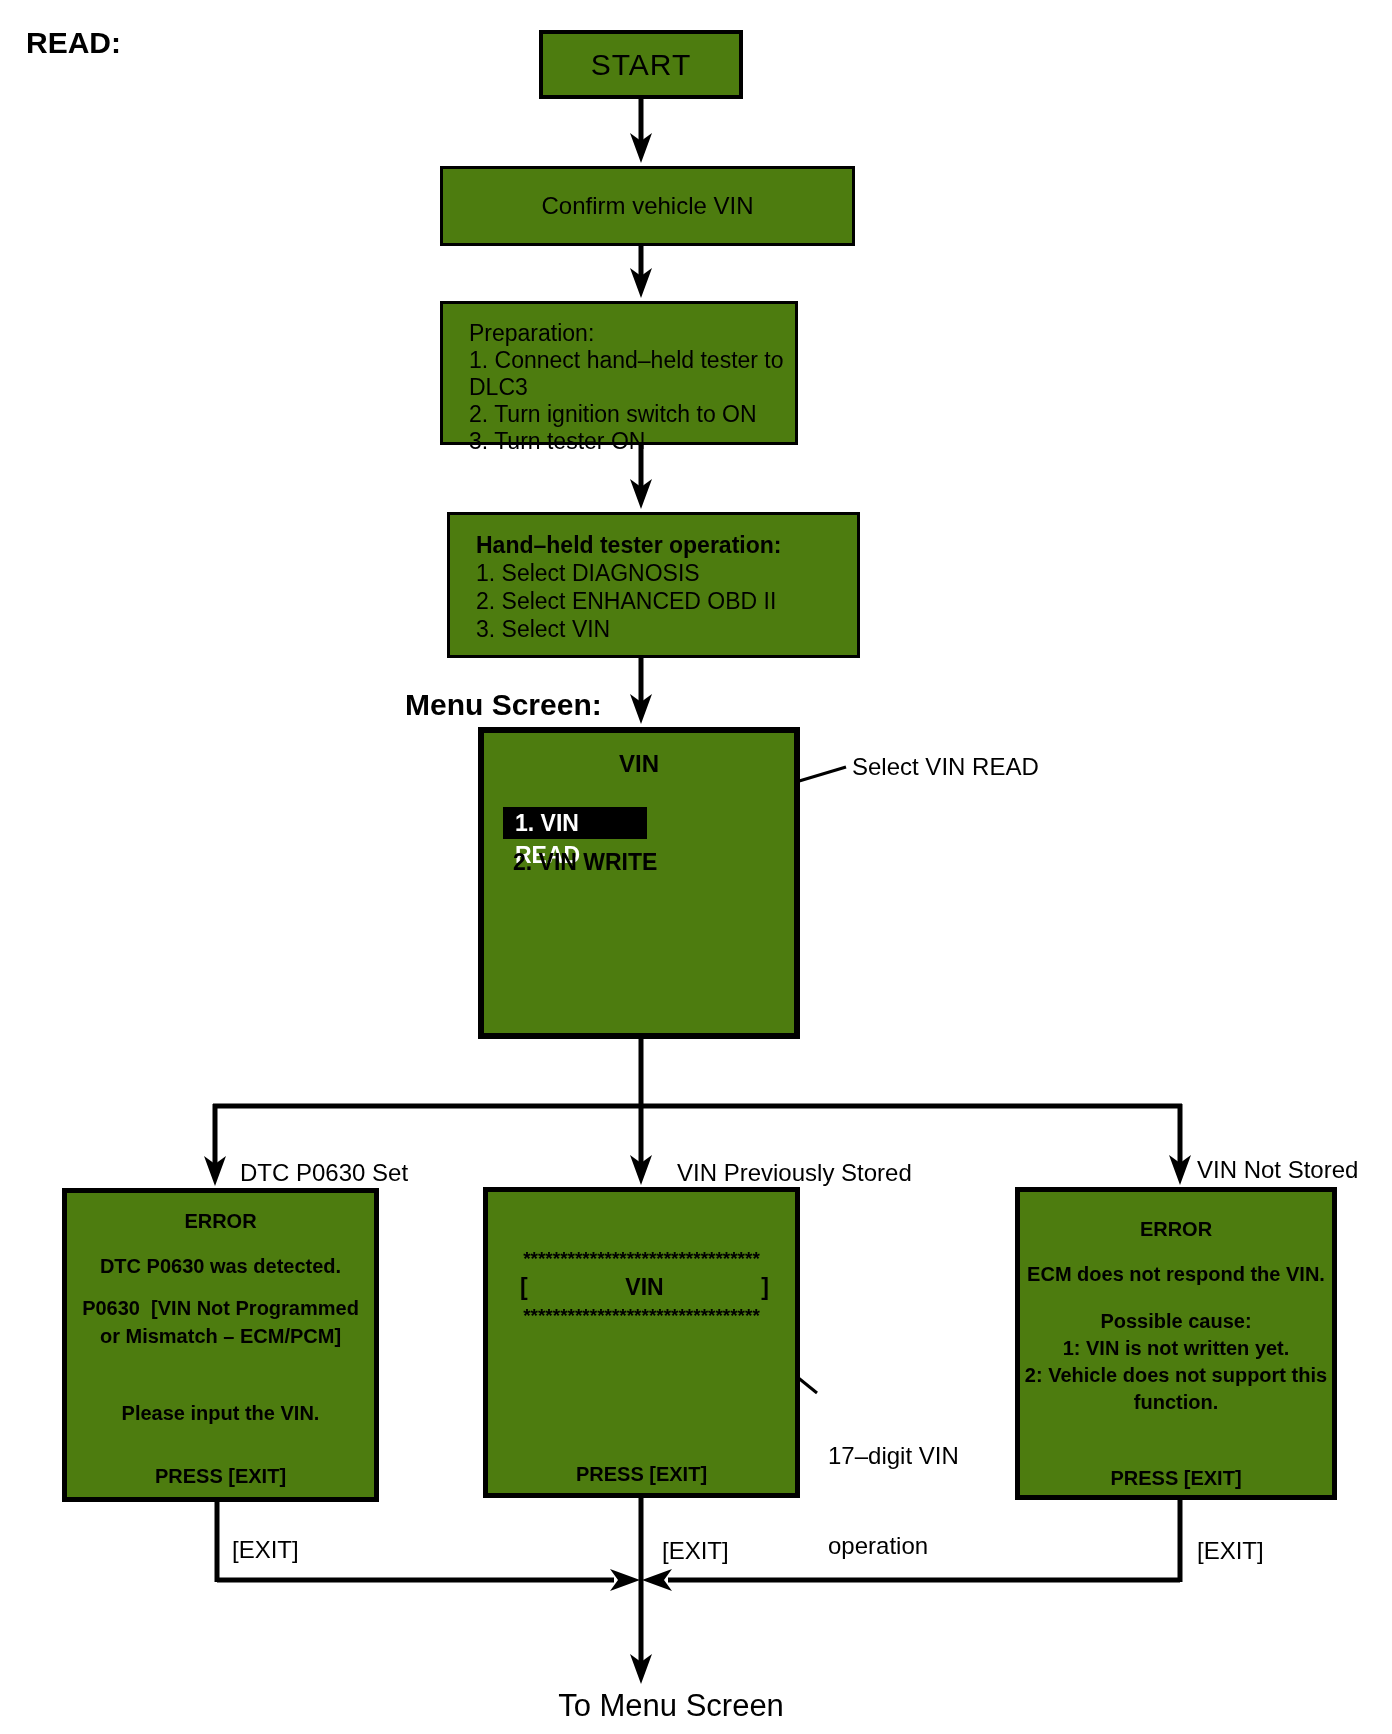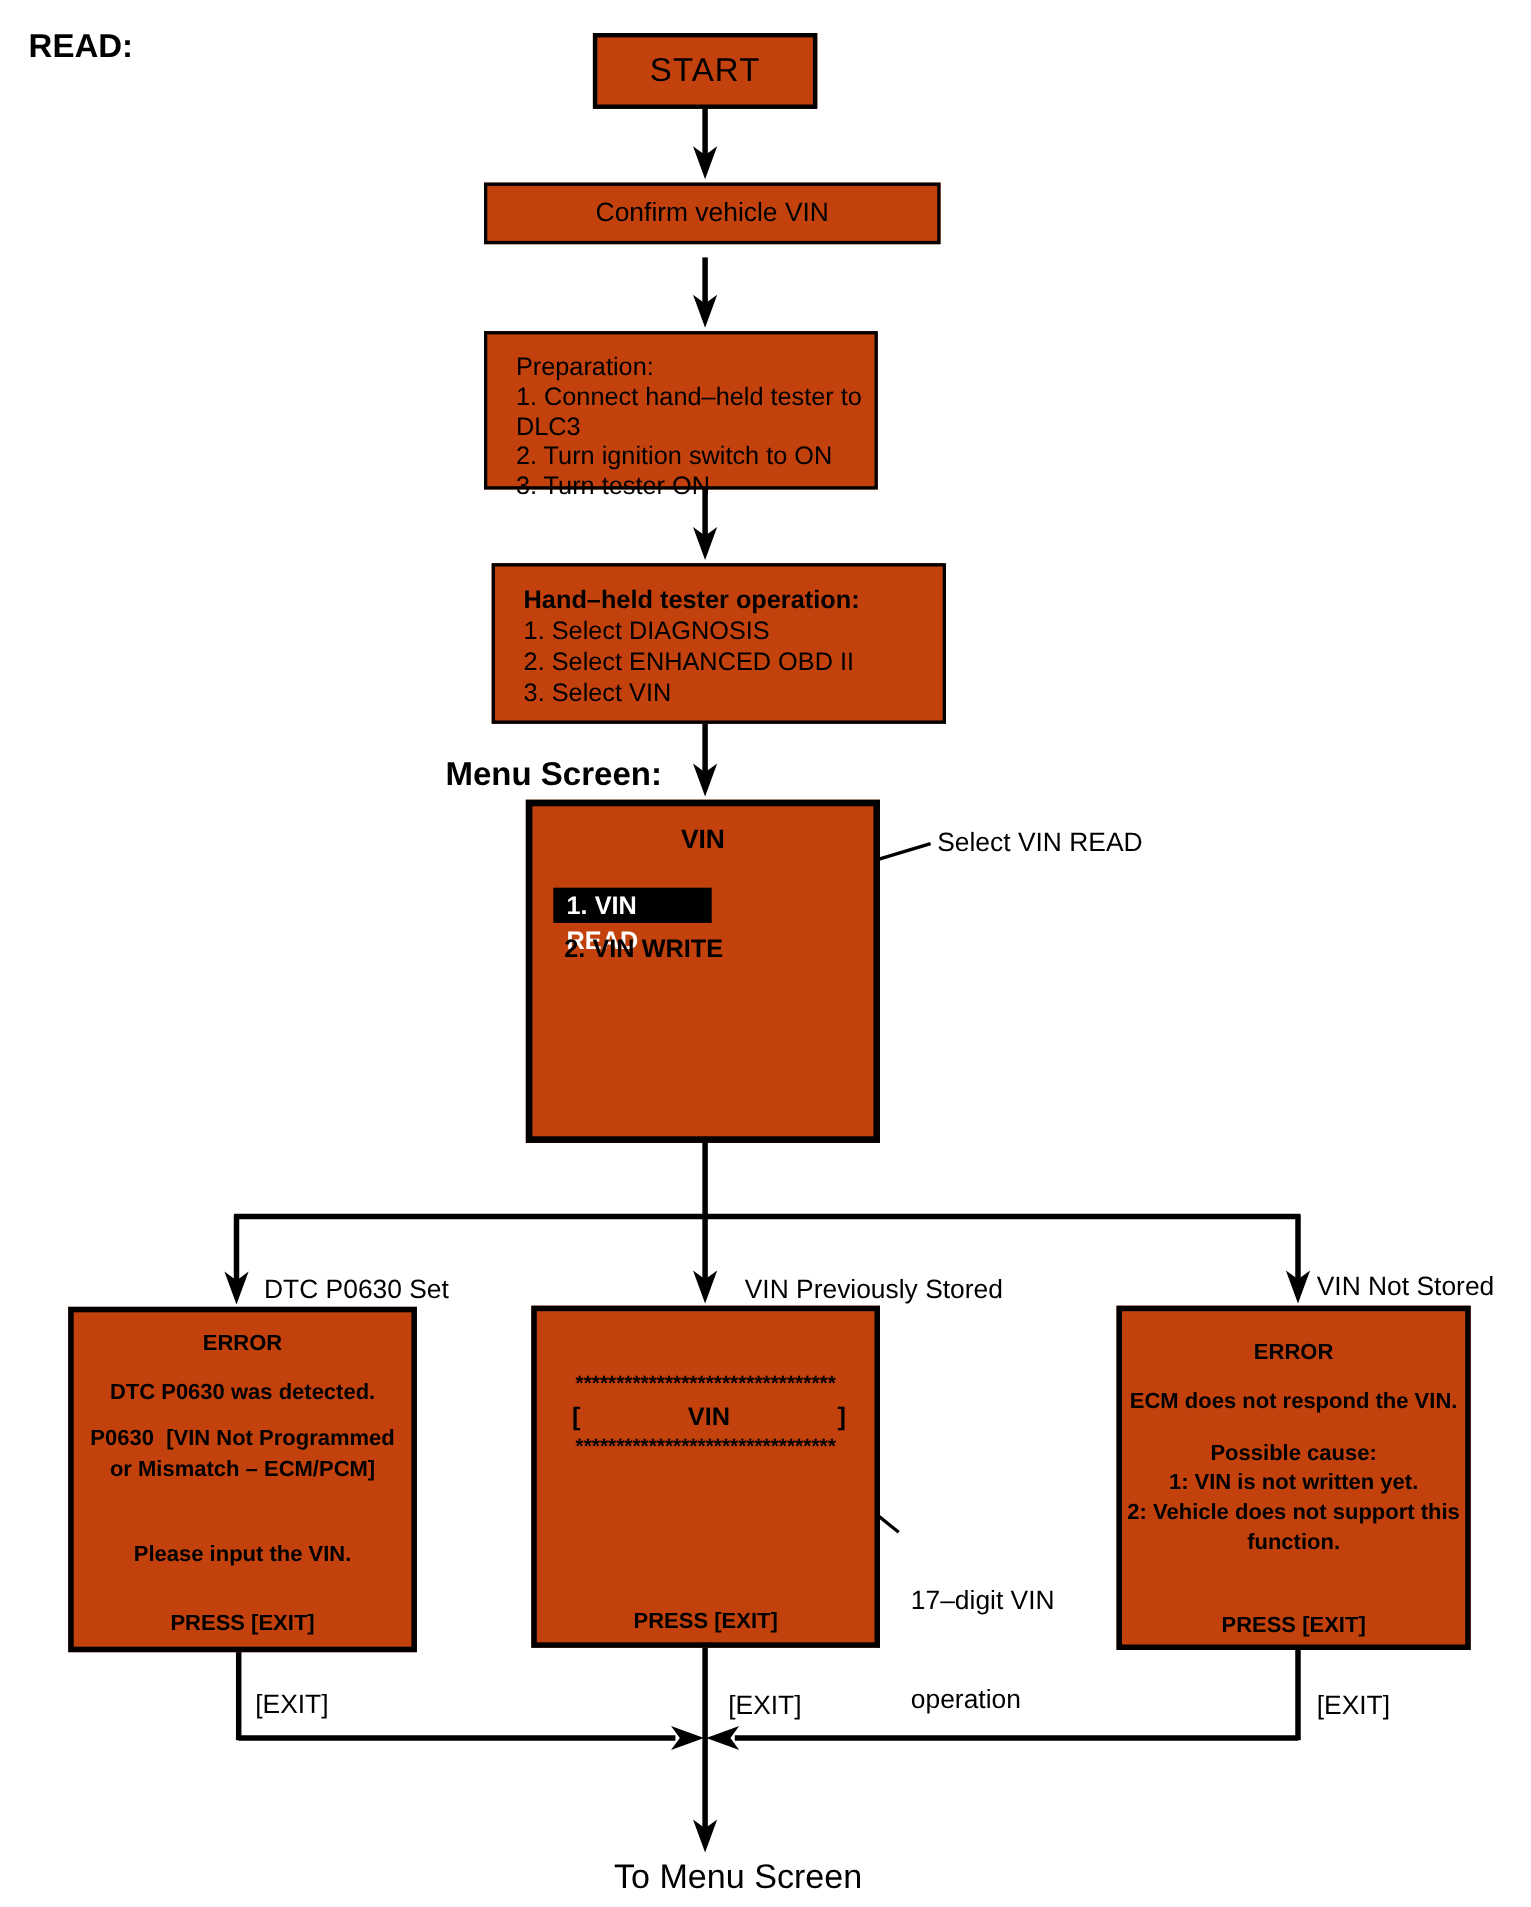--- a/index.html
+++ b/index.html
@@ -1,21 +1,21 @@
 <!DOCTYPE html>
 <html><head>
 <meta charset="utf-8">
 <style>
   html,body{margin:0;padding:0;background:#ffffff;}
   .canvas{
     position:relative;width:1392px;height:1734px;background:#ffffff;
     color:#000;font-family:"Liberation Sans",sans-serif;overflow:hidden;
   }
   .abs{position:absolute;}
-  .box{position:absolute;background:#c2410c;border:3px solid #000;box-sizing:border-box;}
+  .box{position:absolute;background:#4d7c0f;border:3px solid #000;box-sizing:border-box;}
   .box.b4{border-width:4px;}
   .box.b5{border-width:5px;}
   .box.b6{border-width:6px;}
   .cc{display:flex;align-items:center;justify-content:center;}
   .lbl{position:absolute;white-space:pre-wrap;}
   .bold{font-weight:bold;}
   .list-box{padding:16px 10px 0 26px;font-size:23px;line-height:27px;}
   .list-box .ln{white-space:pre-wrap;}
   .bb-ln{position:absolute;left:0;right:0;text-align:center;font-weight:bold;font-size:20px;white-space:pre-wrap;}
   .stars{position:absolute;left:0;right:0;text-align:center;font-weight:bold;font-size:19px;letter-spacing:0px;white-space:pre;}
@@ -62,21 +62,21 @@
       <polygon points="641,1684 630,1654 641,1662 652,1654"></polygon>
     </g>
   </svg>
 
   <div class="lbl bold" style="left:26px;top:26px;font-size:30px;">READ:</div>
 
   <div class="box b4 cc" style="left:539px;top:30px;width:204px;height:69px;font-size:30px;letter-spacing:1px;">
     <span>START</span>
   </div>
 
-  <div class="box cc" style="left:440px;top:166px;width:415px;height:56px;font-size:24px;">
+  <div class="box cc" style="left:440px;top:166px;width:415px;height:80px;font-size:24px;">
     <span>Confirm vehicle VIN</span>
   </div>
 
   <div class="box list-box" style="left:440px;top:301px;width:358px;height:144px;">
     <div class="ln">Preparation:</div>
     <div class="ln">1. Connect hand–held tester to DLC3</div>
     <div class="ln">2. Turn ignition switch to ON</div>
     <div class="ln">3. Turn tester ON</div>
   </div>
 

